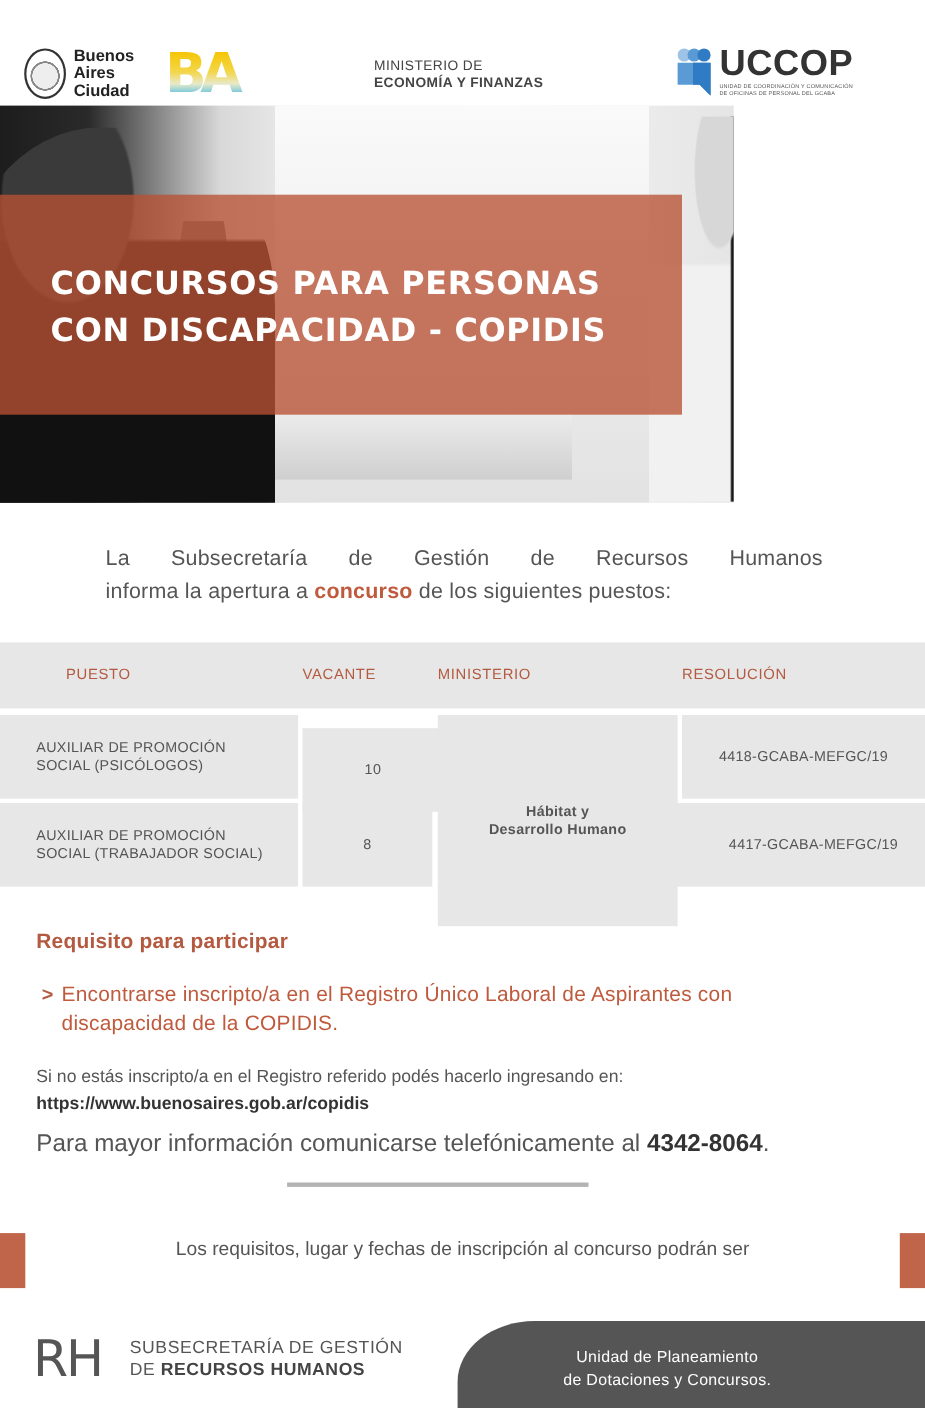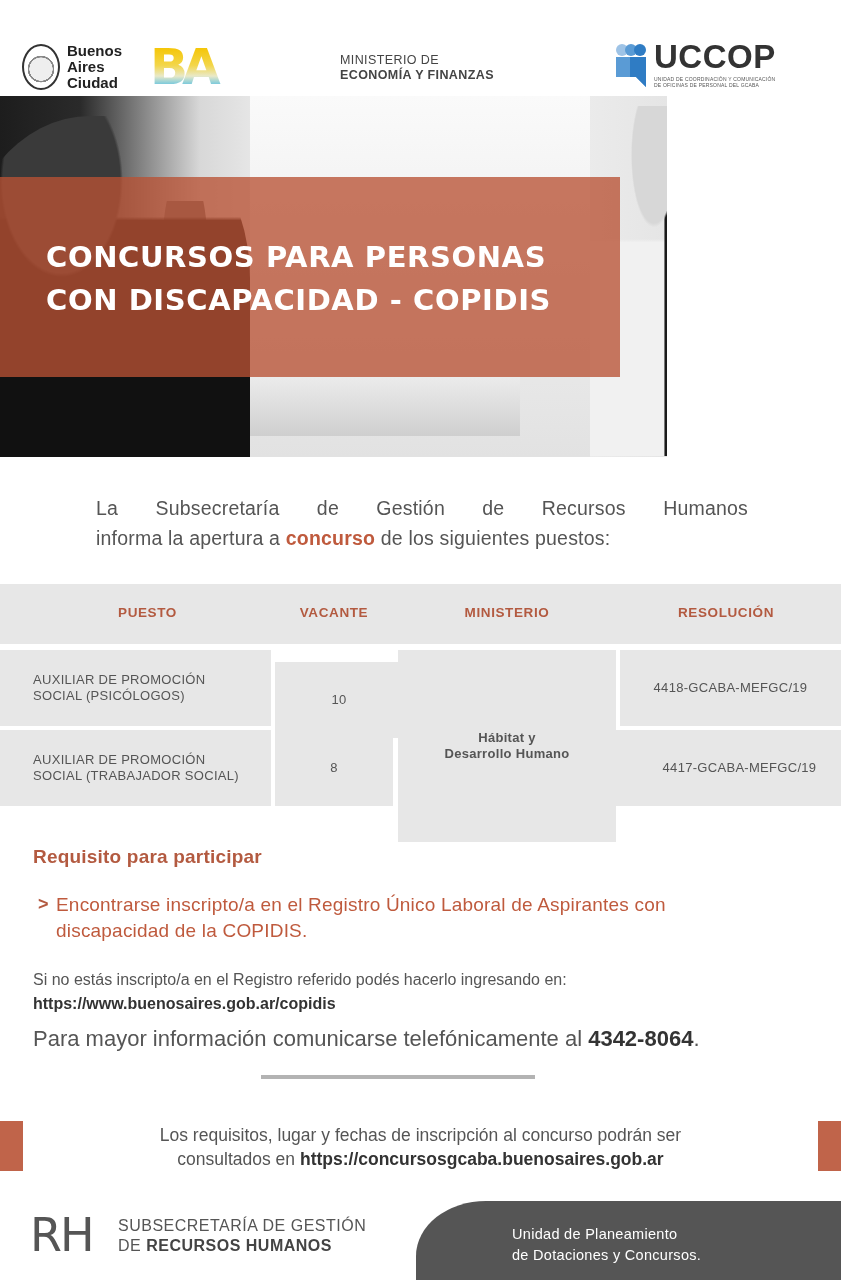--- a/index.html
+++ b/index.html
@@ -28,21 +28,21 @@
     .hero .overlay { position: absolute; left: 0; top: 81px; width: 620px; height: 200px; background: rgba(184, 82, 52, 0.78); }
     .hero .title { position: absolute; left: 46px; top: 140px; color: #ffffff; font-weight: bold; font-size: 29px; line-height: 43px; letter-spacing: 0.6px; font-family: "DejaVu Sans", sans-serif; }
 
     
     .intro { position: absolute; left: 96px; top: 493px; width: 652px; font-size: 19.5px; line-height: 30px; color: #555; text-align: justify; text-align-last: left; letter-spacing: 0.2px; }
     .intro .accent { color: #bf5a3d; font-weight: bold; }
     .intro .line1 { display: block; text-align: justify; text-align-last: justify; }
 
     
     .tbl-head { position: absolute; left: 0; top: 584px; width: 841px; height: 60px; background: #e7e7e7; }
-    .tbl-head span { position: absolute; top: 21px; color: #b35a40; font-weight: bold; font-size: 13.5px; letter-spacing: 0.6px; text-align: center; }
+    .tbl-head span { position: absolute; top: 21px; color: #b35a40; font-weight: normal; font-size: 13.5px; letter-spacing: 0.6px; }
     .cell { position: absolute; background: #e7e7e7; display: flex; align-items: center; font-size: 13px; color: #555; line-height: 16px; letter-spacing: 0.3px; }
     .cell.center { justify-content: center; text-align: center; }
 
     
     .req-title { position: absolute; left: 33px; top: 846px; font-size: 19px; font-weight: bold; color: #b35a40; letter-spacing: 0.2px; }
     .req-bullet { position: absolute; left: 38px; top: 894px; color: #b35a40; font-weight: bold; font-size: 18px; }
     .req-text { position: absolute; left: 56px; top: 892px; width: 740px; font-size: 19px; line-height: 26px; color: #bf5a3d; letter-spacing: 0.2px; }
     .info1 { position: absolute; left: 33px; top: 968px; width: 760px; font-size: 16px; line-height: 24px; color: #555; }
     .info1 .url { color: #333; font-weight: bold; display: block; }
     .info2 { position: absolute; left: 33px; top: 1027px; width: 760px; font-size: 22px; line-height: 24px; color: #555; }
@@ -53,21 +53,21 @@
     .side-bar-left { position: absolute; left: 0; top: 1121px; width: 23px; height: 50px; background: #c0644a; }
     .side-bar-right { position: absolute; left: 818px; top: 1121px; width: 23px; height: 50px; background: #c0644a; }
     .consult { position: absolute; left: 60px; top: 1123px; width: 721px; text-align: center; font-size: 17.5px; line-height: 24px; color: #555; }
     .consult b { color: #333; }
 
     
     .rh-mark { position: absolute; left: 30px; top: 1212px; font-size: 46px; line-height: 46px; color: #555; font-weight: normal; letter-spacing: -2px; font-family: "DejaVu Sans", sans-serif; }
     .rh-text { position: absolute; left: 118px; top: 1216px; font-size: 16px; line-height: 20px; color: #555; letter-spacing: 0.5px; }
     .rh-text b { color: #444; }
     .footer-dark { position: absolute; left: 416px; top: 1201px; width: 425px; height: 79px; background: #555555; border-top-left-radius: 70px 55px; }
-    .footer-dark-text { position: absolute; left: 512px; top: 1224px; font-size: 14.5px; line-height: 21px; color: #fff; letter-spacing: 0.3px; }
+    .footer-dark-text { position: absolute; left: 512px; top: 1224px; font-size: 14.5px; line-height: 21px; color: #fff; letter-spacing: 0.3px; text-align: center; }
   </style>
 </head>
 <body>
 
 <div class="header">
   <div class="ba-seal"></div>
   <div class="ba-wordmark">
     <div>Buenos</div>
     <div>Aires</div>
     <div>Ciudad</div>
@@ -155,21 +155,20 @@
 <div class="info2">
   <span>Para mayor información comunicarse telefónicamente al </span><b>4342-8064</b><span>.</span>
 </div>
 
 <div class="divider"></div>
 
 <div class="side-bar-left"></div>
 <div class="side-bar-right"></div>
 <div class="consult">
   <div>Los requisitos, lugar y fechas de inscripción al concurso podrán ser</div>
-  <div><span>consultados en </span><b>https://concursosgcaba.buenosaires.gob.ar</b></div>
 </div>
 
 <div class="rh-mark">RH</div>
 <div class="rh-text">
   <div>SUBSECRETARÍA DE GESTIÓN</div>
   <div><span>DE </span><b>RECURSOS HUMANOS</b></div>
 </div>
 <div class="footer-dark"></div>
 <div class="footer-dark-text">
   <div>Unidad de Planeamiento</div>

